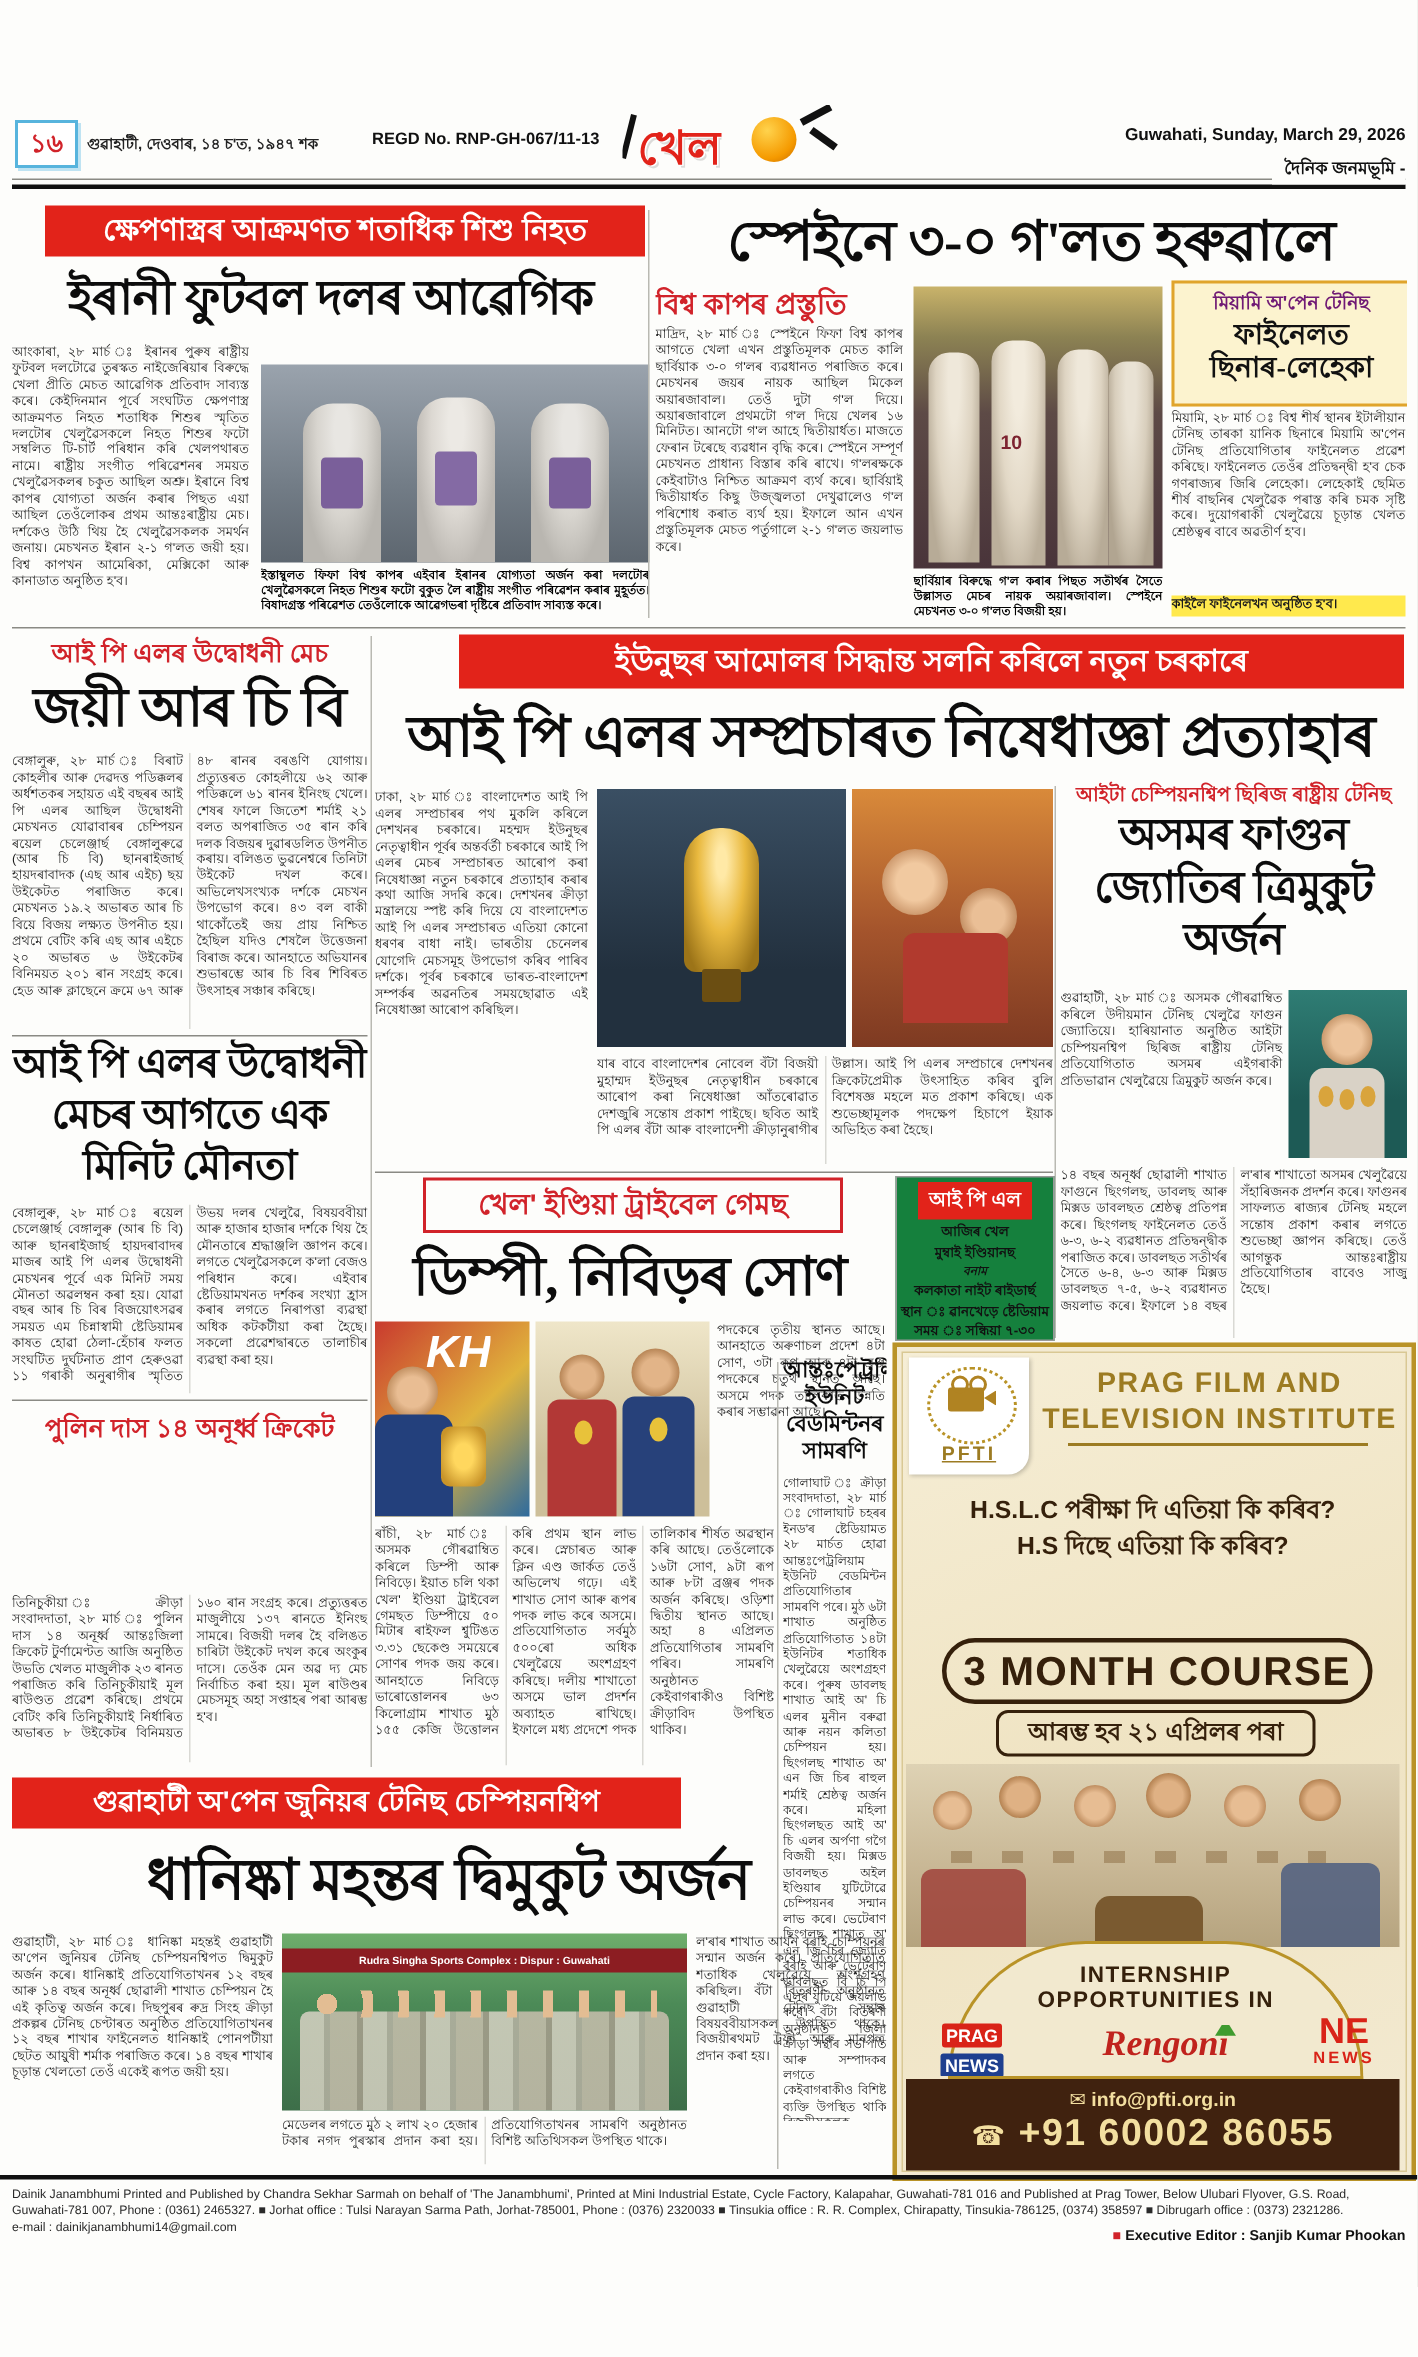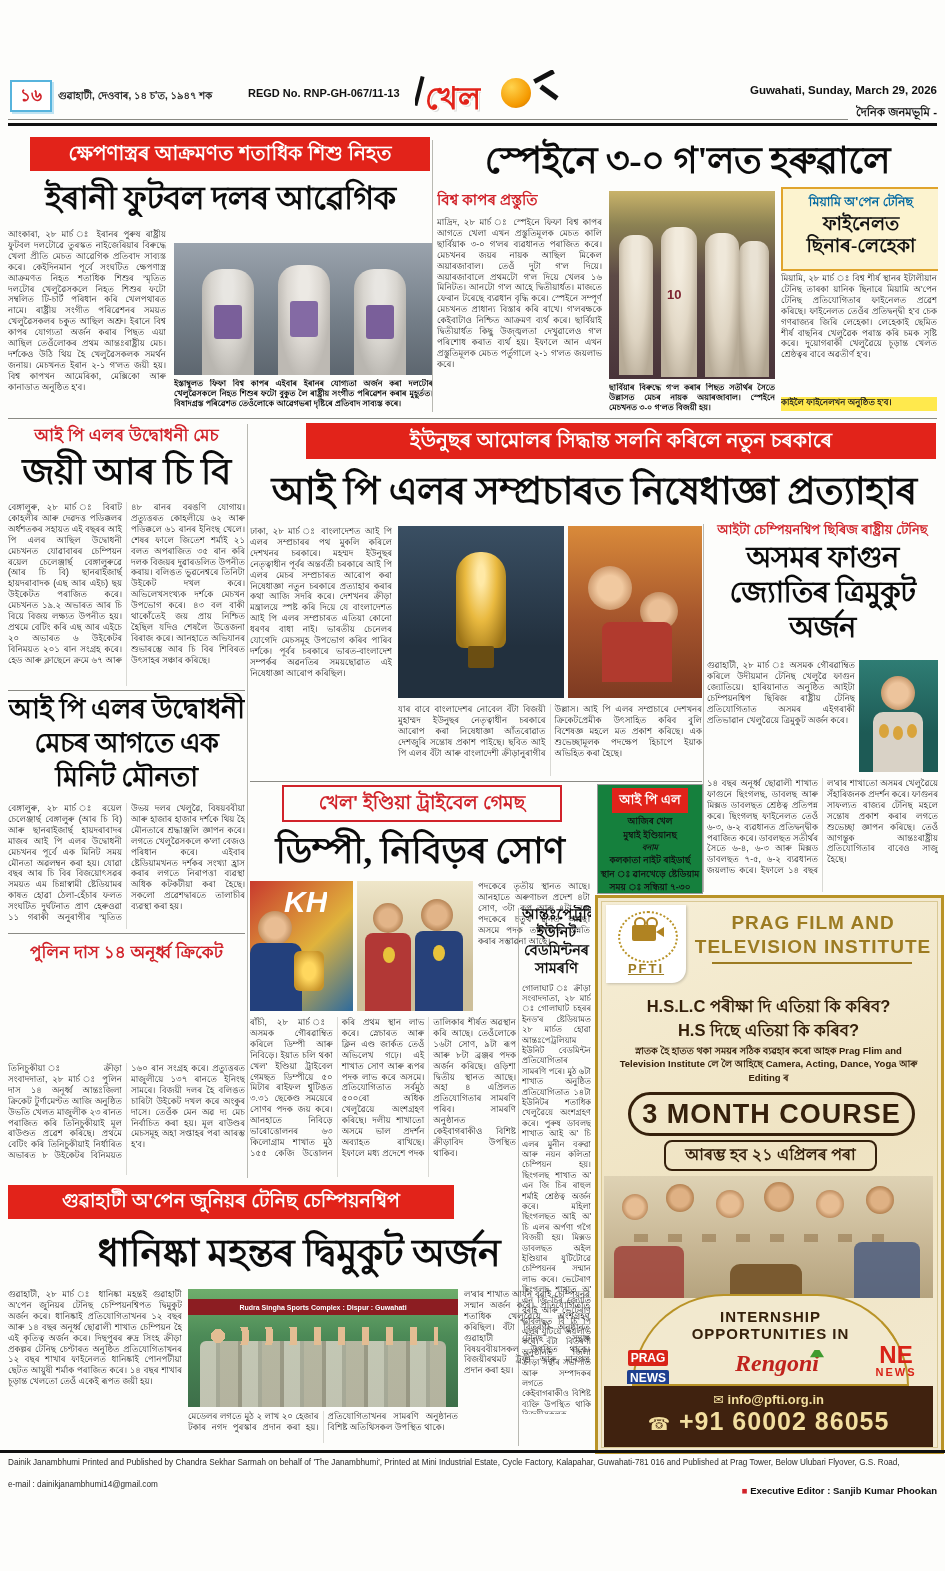--- a/index.html
+++ b/index.html
@@ -77,33 +77,33 @@
       <div class="abs" style="left:116px;top:58px;width:28px;height:36px;background:#846aa4;border-radius:3px;"></div>
       <div class="abs" style="left:192px;top:62px;width:28px;height:34px;background:#7a5f9a;border-radius:3px;"></div>
     </div>
     <div class="abs cap" style="left:166px;top:246px;width:259px;height:38px;">ইস্তাম্বুলত ফিফা বিশ্ব কাপৰ এইবাৰ ইৰানৰ যোগ্যতা অৰ্জন কৰা দলটোৰ খেলুৱৈসকলে নিহত শিশুৰ ফটো বুকুত লৈ ৰাষ্ট্ৰীয় সংগীত পৰিৱেশন কৰাৰ মুহূৰ্তত। বিষাদগ্ৰস্ত পৰিৱেশত তেওঁলোকে আৱেগভৰা দৃষ্টিৰে প্ৰতিবাদ সাব্যস্ত কৰে।</div>
   </div>
 
   <div class="vrule" style="left:432px;top:140px;height:272px;"></div>
 
   <div class="abs" style="left:437px;top:131px;width:501px;height:286px;">
     <div class="abs hl" style="left:0;top:0;width:501px;height:52px;font-size:37px;">স্পেইনে ৩-০ গ'লত হৰুৱালে ছাৰ্বিয়াক</div>
-    <div class="abs ktext" style="left:0;top:57px;width:168px;font-size:15px;text-align:left;">বিশ্ব কাপৰ প্ৰস্তুতি</div>
+    <div class="abs ktext" style="left:0;top:57px;width:168px;font-size:19px;text-align:left;">বিশ্ব কাপৰ প্ৰস্তুতি</div>
     <div class="abs bt" style="left:0;top:86px;width:165px;height:198px;">মাদ্ৰিদ, ২৮ মাৰ্চ ঃ স্পেইনে ফিফা বিশ্ব কাপৰ আগতে খেলা এখন প্ৰস্তুতিমূলক মেচত কালি ছাৰ্বিয়াক ৩-০ গ'লৰ ব্যৱধানত পৰাজিত কৰে। মেচখনৰ জয়ৰ নায়ক আছিল মিকেল অয়াৰজাবাল। তেওঁ দুটা গ'ল দিয়ে। অয়াৰজাবালে প্ৰথমটো গ'ল দিয়ে খেলৰ ১৬ মিনিটত। আনটো গ'ল আহে দ্বিতীয়াৰ্ধত। মাজতে ফেৰান টৰেছে ব্যৱধান বৃদ্ধি কৰে। স্পেইনে সম্পূৰ্ণ মেচখনত প্ৰাধান্য বিস্তাৰ কৰি ৰাখে। গ'লৰক্ষকে কেইবাটাও নিশ্চিত আক্ৰমণ ব্যৰ্থ কৰে। ছাৰ্বিয়াই দ্বিতীয়াৰ্ধত কিছু উজ্জ্বলতা দেখুৱালেও গ'ল পৰিশোধ কৰাত ব্যৰ্থ হয়। ইফালে আন এখন প্ৰস্তুতিমূলক মেচত পৰ্তুগালে ২-১ গ'লত জয়লাভ কৰে।</div>
     <div class="abs photo" style="left:172px;top:60px;width:166px;height:188px;background:linear-gradient(180deg,#c9b36a 0%,#8c8253 18%,#5d4a46 45%,#49343a 100%);">
       <div class="abs" style="left:10px;top:44px;width:34px;height:140px;background:radial-gradient(ellipse at 50% 14%,#efe8da 16%,#ded4c2 50%,#b7ab97 80%);border-radius:14px 14px 0 0;"></div>
       <div class="abs" style="left:52px;top:36px;width:36px;height:150px;background:radial-gradient(ellipse at 50% 14%,#f2ebdd 16%,#e2d8c6 50%,#bbaf9b 80%);border-radius:14px 14px 0 0;"></div>
       <div class="abs" style="left:96px;top:42px;width:34px;height:144px;background:radial-gradient(ellipse at 50% 14%,#efe8da 16%,#ded4c2 50%,#b7ab97 80%);border-radius:14px 14px 0 0;"></div>
       <div class="abs" style="left:130px;top:50px;width:30px;height:136px;background:radial-gradient(ellipse at 50% 14%,#e9e2d4 16%,#d8cebc 50%,#b1a591 80%);border-radius:12px 12px 0 0;"></div>
       <div class="abs" style="left:58px;top:96px;width:22px;height:16px;color:#7d2330;font-weight:bold;font-size:13px;">10</div>
     </div>
     <div class="abs cap" style="left:172px;top:252px;width:166px;height:34px;">ছাৰ্বিয়াৰ বিৰুদ্ধে গ'ল কৰাৰ পিছত সতীৰ্থৰ সৈতে উল্লাসত মেচৰ নায়ক অয়াৰজাবাল। স্পেইনে মেচখনত ৩-০ গ'লত বিজয়ী হয়।</div>
 
     <div class="abs" id="miami-box" style="left:344px;top:56px;width:156px;height:80px;">
-      <div style="font-weight:bold;font-size:12.5px;color:#0369a1;padding-top:4px;">মিয়ামি অ'পেন টেনিছ</div>
+      <div style="font-weight:bold;font-size:12.5px;color:#701a75;padding-top:4px;">মিয়ামি অ'পেন টেনিছ</div>
       <div class="serif" style="font-weight:bold;font-size:19px;line-height:1.15;">ফাইনেলত</div>
       <div class="serif" style="font-weight:bold;font-size:19px;line-height:1.15;">ছিনাৰ-লেহেকা</div>
     </div>
     <div class="abs bt" style="left:344px;top:142px;width:156px;height:122px;">মিয়ামি, ২৮ মাৰ্চ ঃ বিশ্ব শীৰ্ষ স্থানৰ ইটালীয়ান টেনিছ তাৰকা য়ানিক ছিনাৰে মিয়ামি অ'পেন টেনিছ প্ৰতিযোগিতাৰ ফাইনেলত প্ৰৱেশ কৰিছে। ফাইনেলত তেওঁৰ প্ৰতিদ্বন্দ্বী হ'ব চেক গণৰাজ্যৰ জিৰি লেহেকা। লেহেকাই ছেমিত শীৰ্ষ বাছনিৰ খেলুৱৈক পৰাস্ত কৰি চমক সৃষ্টি কৰে। দুয়োগৰাকী খেলুৱৈয়ে চূড়ান্ত খেলত শ্ৰেষ্ঠত্বৰ বাবে অৱতীৰ্ণ হ'ব।</div>
     <div class="abs bt hi" style="left:344px;top:266px;width:156px;height:14px;font-weight:bold;">কাইলৈ ফাইনেলখন অনুষ্ঠিত হ'ব।</div>
   </div>
 
   <div class="hrule" style="left:8px;top:418px;width:929px;"></div>
 
   <div class="abs" style="left:8px;top:422px;width:237px;height:266px;">
@@ -220,21 +220,20 @@
         <div class="abs" style="left:28px;top:12px;width:8px;height:8px;border:2px solid #b08322;border-radius:50%;"></div>
         <div class="abs" style="left:40px;top:12px;width:8px;height:8px;border:2px solid #b08322;border-radius:50%;"></div>
         <div class="abs gold" style="left:0;top:56px;width:80px;text-align:center;font-weight:bold;font-size:13px;letter-spacing:2px;text-decoration:underline;">PFTI</div>
       </div>
       <div class="abs gold" style="left:88px;top:10px;width:246px;text-align:center;font-weight:900;font-size:19px;letter-spacing:1px;">PRAG FILM AND</div>
       <div class="abs gold" style="left:88px;top:34px;width:246px;text-align:center;font-weight:900;font-size:19px;letter-spacing:1px;">TELEVISION INSTITUTE</div>
       <div class="abs" style="left:110px;top:60px;width:200px;height:2px;background:#9c7b22;"></div>
 
       <div class="abs brown" style="left:0;top:92px;width:333px;text-align:center;font-weight:bold;font-size:16.5px;">H.S.L.C পৰীক্ষা দি এতিয়া কি কৰিব?</div>
       <div class="abs brown" style="left:0;top:116px;width:333px;text-align:center;font-weight:bold;font-size:16.5px;">H.S দিছে এতিয়া কি কৰিব?</div>
-      <div class="abs brown" style="left:16px;top:142px;width:301px;text-align:center;font-size:9.5px;line-height:1.4;font-weight:bold;">স্নাতক হৈ হাতত থকা সময়ৰ সঠিক ব্যৱহাৰ কৰো আহক Prag Flim and Television Institute লে লৈ আহিছে Camera, Acting, Dance, Yoga আৰু Editing ৰ</div>
 
       <div class="abs pill brown" style="left:26px;top:190px;width:281px;height:38px;font-size:27px;letter-spacing:1px;">3 MONTH COURSE</div>
       <div class="abs pill brown" style="left:62px;top:238px;width:209px;height:27px;font-size:16px;border-width:2px;border-radius:8px;">আৰম্ভ হব ২১ এপ্ৰিলৰ পৰা</div>
 
       <div class="abs" style="left:2px;top:274px;width:329px;height:122px;background:linear-gradient(180deg,#ded2b4 0%,#c9b896 55%,#b5a37e 100%);">
         <div class="abs" style="left:18px;top:18px;width:26px;height:26px;background:radial-gradient(circle,#e7bd93 45%,#b07c4d 80%);border-radius:50%;"></div>
         <div class="abs" style="left:62px;top:8px;width:28px;height:28px;background:radial-gradient(circle,#dfb184 45%,#a5713f 80%);border-radius:50%;"></div>
         <div class="abs" style="left:112px;top:14px;width:28px;height:28px;background:radial-gradient(circle,#e7bd93 45%,#b07c4d 80%);border-radius:50%;"></div>
         <div class="abs" style="left:160px;top:6px;width:30px;height:30px;background:radial-gradient(circle,#dfb184 45%,#a5713f 80%);border-radius:50%;"></div>
         <div class="abs" style="left:212px;top:14px;width:28px;height:28px;background:radial-gradient(circle,#e7bd93 45%,#b07c4d 80%);border-radius:50%;"></div>
@@ -272,19 +271,20 @@
         <div style="font-weight:900;font-size:25px;letter-spacing:1px;">
           <span style="font-size:18px;">☎</span>
           <span>+91 60002 86055</span>
         </div>
       </div>
     </div>
   </div>
 
   <div class="abs" style="left:0;top:1450px;width:945px;height:3px;background:#111;"></div>
   <div class="abs foot" style="left:8px;top:1457px;width:929px;">Dainik Janambhumi Printed and Published by Chandra Sekhar Sarmah on behalf of 'The Janambhumi', Printed at Mini Industrial Estate, Cycle Factory, Kalapahar, Guwahati-781 016 and Published at Prag Tower, Below Ulubari Flyover, G.S. Road,</div>
+  <div class="abs foot" style="left:8px;top:1468px;width:929px;">Guwahati-781 007, Phone : (0361) 2465327.  ■ Jorhat office : Tulsi Narayan Sarma Path, Jorhat-785001, Phone : (0376) 2320033  ■ Tinsukia office : R. R. Complex, Chirapatty, Tinsukia-786125, (0374) 358597  ■ Dibrugarh office : (0373) 2321286.</div>
   <div class="abs foot" style="left:8px;top:1479px;width:400px;">e-mail : dainikjanambhumi14@gmail.com</div>
   <div class="abs" style="right:8px;top:1485px;font-size:9.5px;font-weight:bold;">
     <span style="color:#d1232a;">■</span>
     <span>Executive Editor : Sanjib Kumar Phookan</span>
   </div>
 
 </div>
 
 </body></html>

